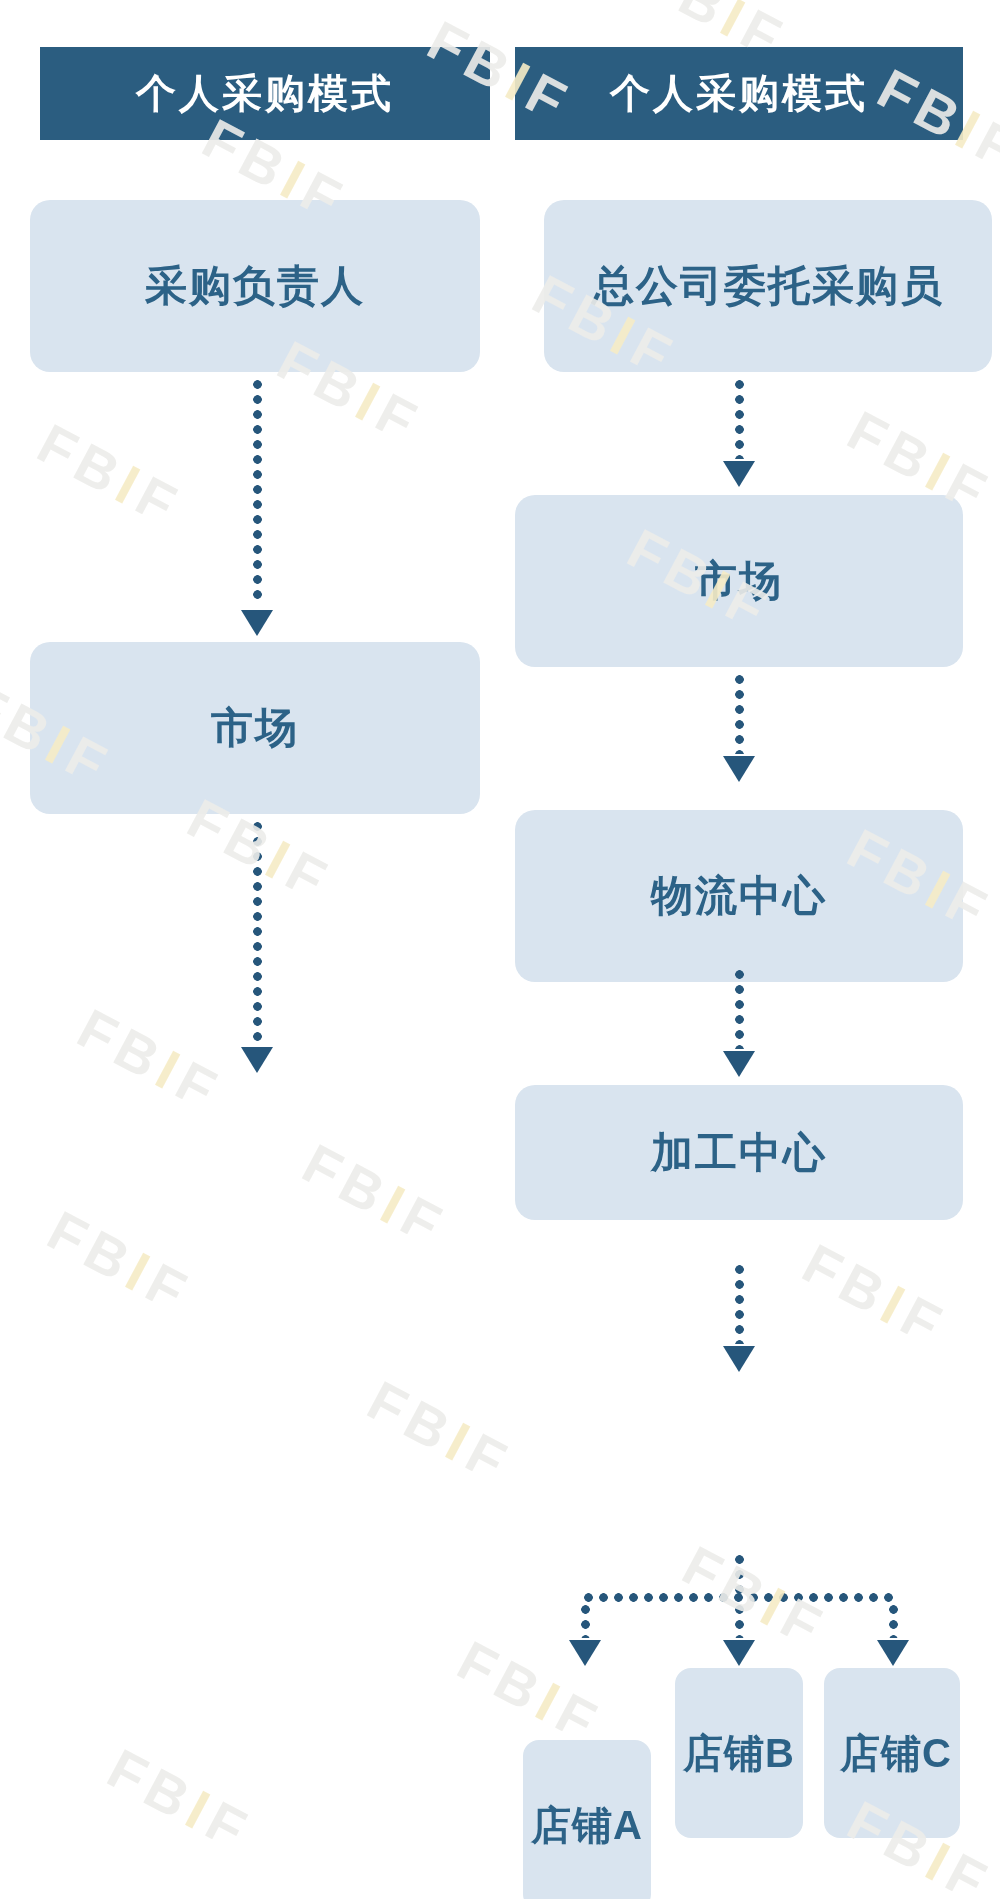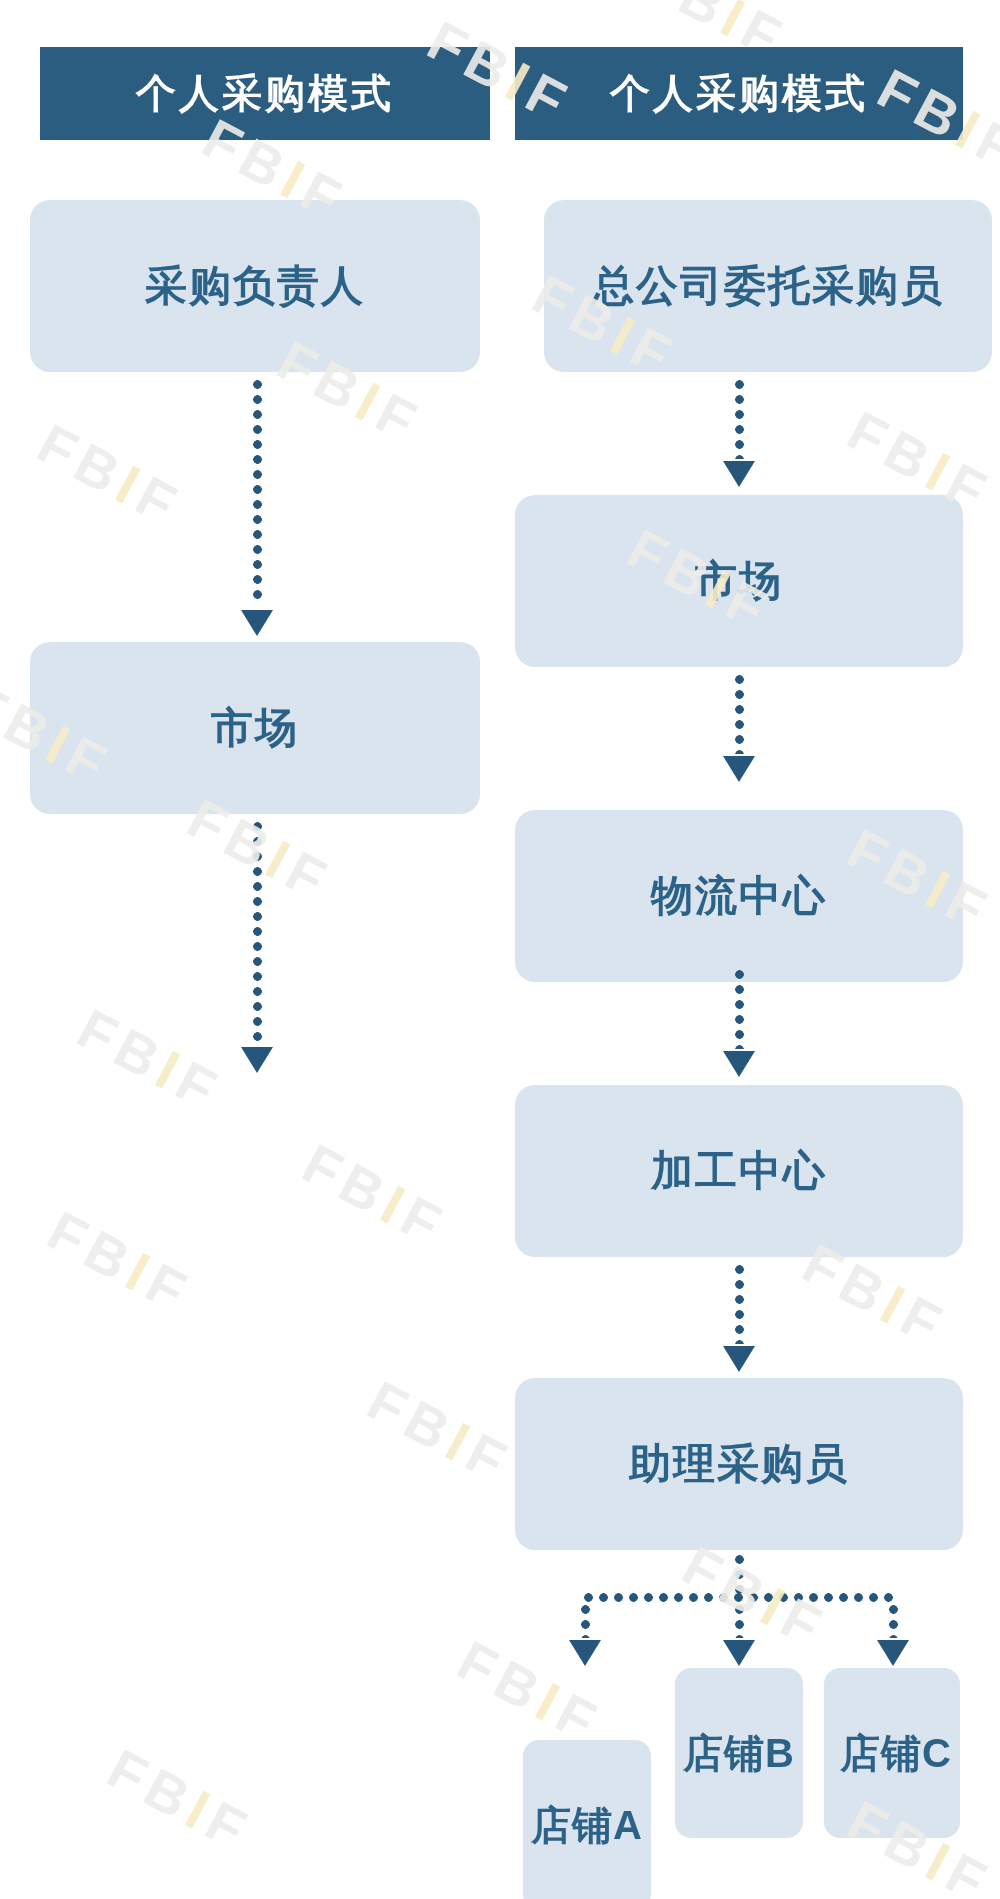--- a/index.html
+++ b/index.html
@@ -54,22 +54,21 @@
   <div class="node" style="left:30px; top:642px; width:450px; height:172px;">市场</div>
 
   <div class="vdots" style="left:253px; top:377px; height:228px;"></div>
   <div class="head" style="left:241px; top:610px;"></div>
   <div class="vdots" style="left:253px; top:819px; height:226px;"></div>
   <div class="head" style="left:241px; top:1047px;"></div>
 
   <div class="node" style="left:544px; top:200px; width:448px; height:172px;">总公司委托采购员</div>
   <div class="node" style="left:515px; top:495px; width:448px; height:172px;">市场</div>
   <div class="node" style="left:515px; top:810px; width:448px; height:172px;">物流中心</div>
-  <div class="node" style="left:515px; top:1085px; width:448px; height:172px;">加工中心</div>
-  <div class="node" style="left:515px; top:1378px; width:448px; height:172px;">助理采购员</div>
+  <div class="node" style="left:515px; top:1085px; width:448px; height:135px;">加工中心</div>
 
   <div class="vdots" style="left:735px; top:377px; height:82px;"></div>
   <div class="head" style="left:723px; top:461px;"></div>
   <div class="vdots" style="left:735px; top:672px; height:82px;"></div>
   <div class="head" style="left:723px; top:756px;"></div>
   <div class="vdots" style="left:735px; top:967px; height:82px;"></div>
   <div class="head" style="left:723px; top:1051px;"></div>
   <div class="vdots" style="left:735px; top:1262px; height:82px;"></div>
   <div class="head" style="left:723px; top:1346px;"></div>
 

